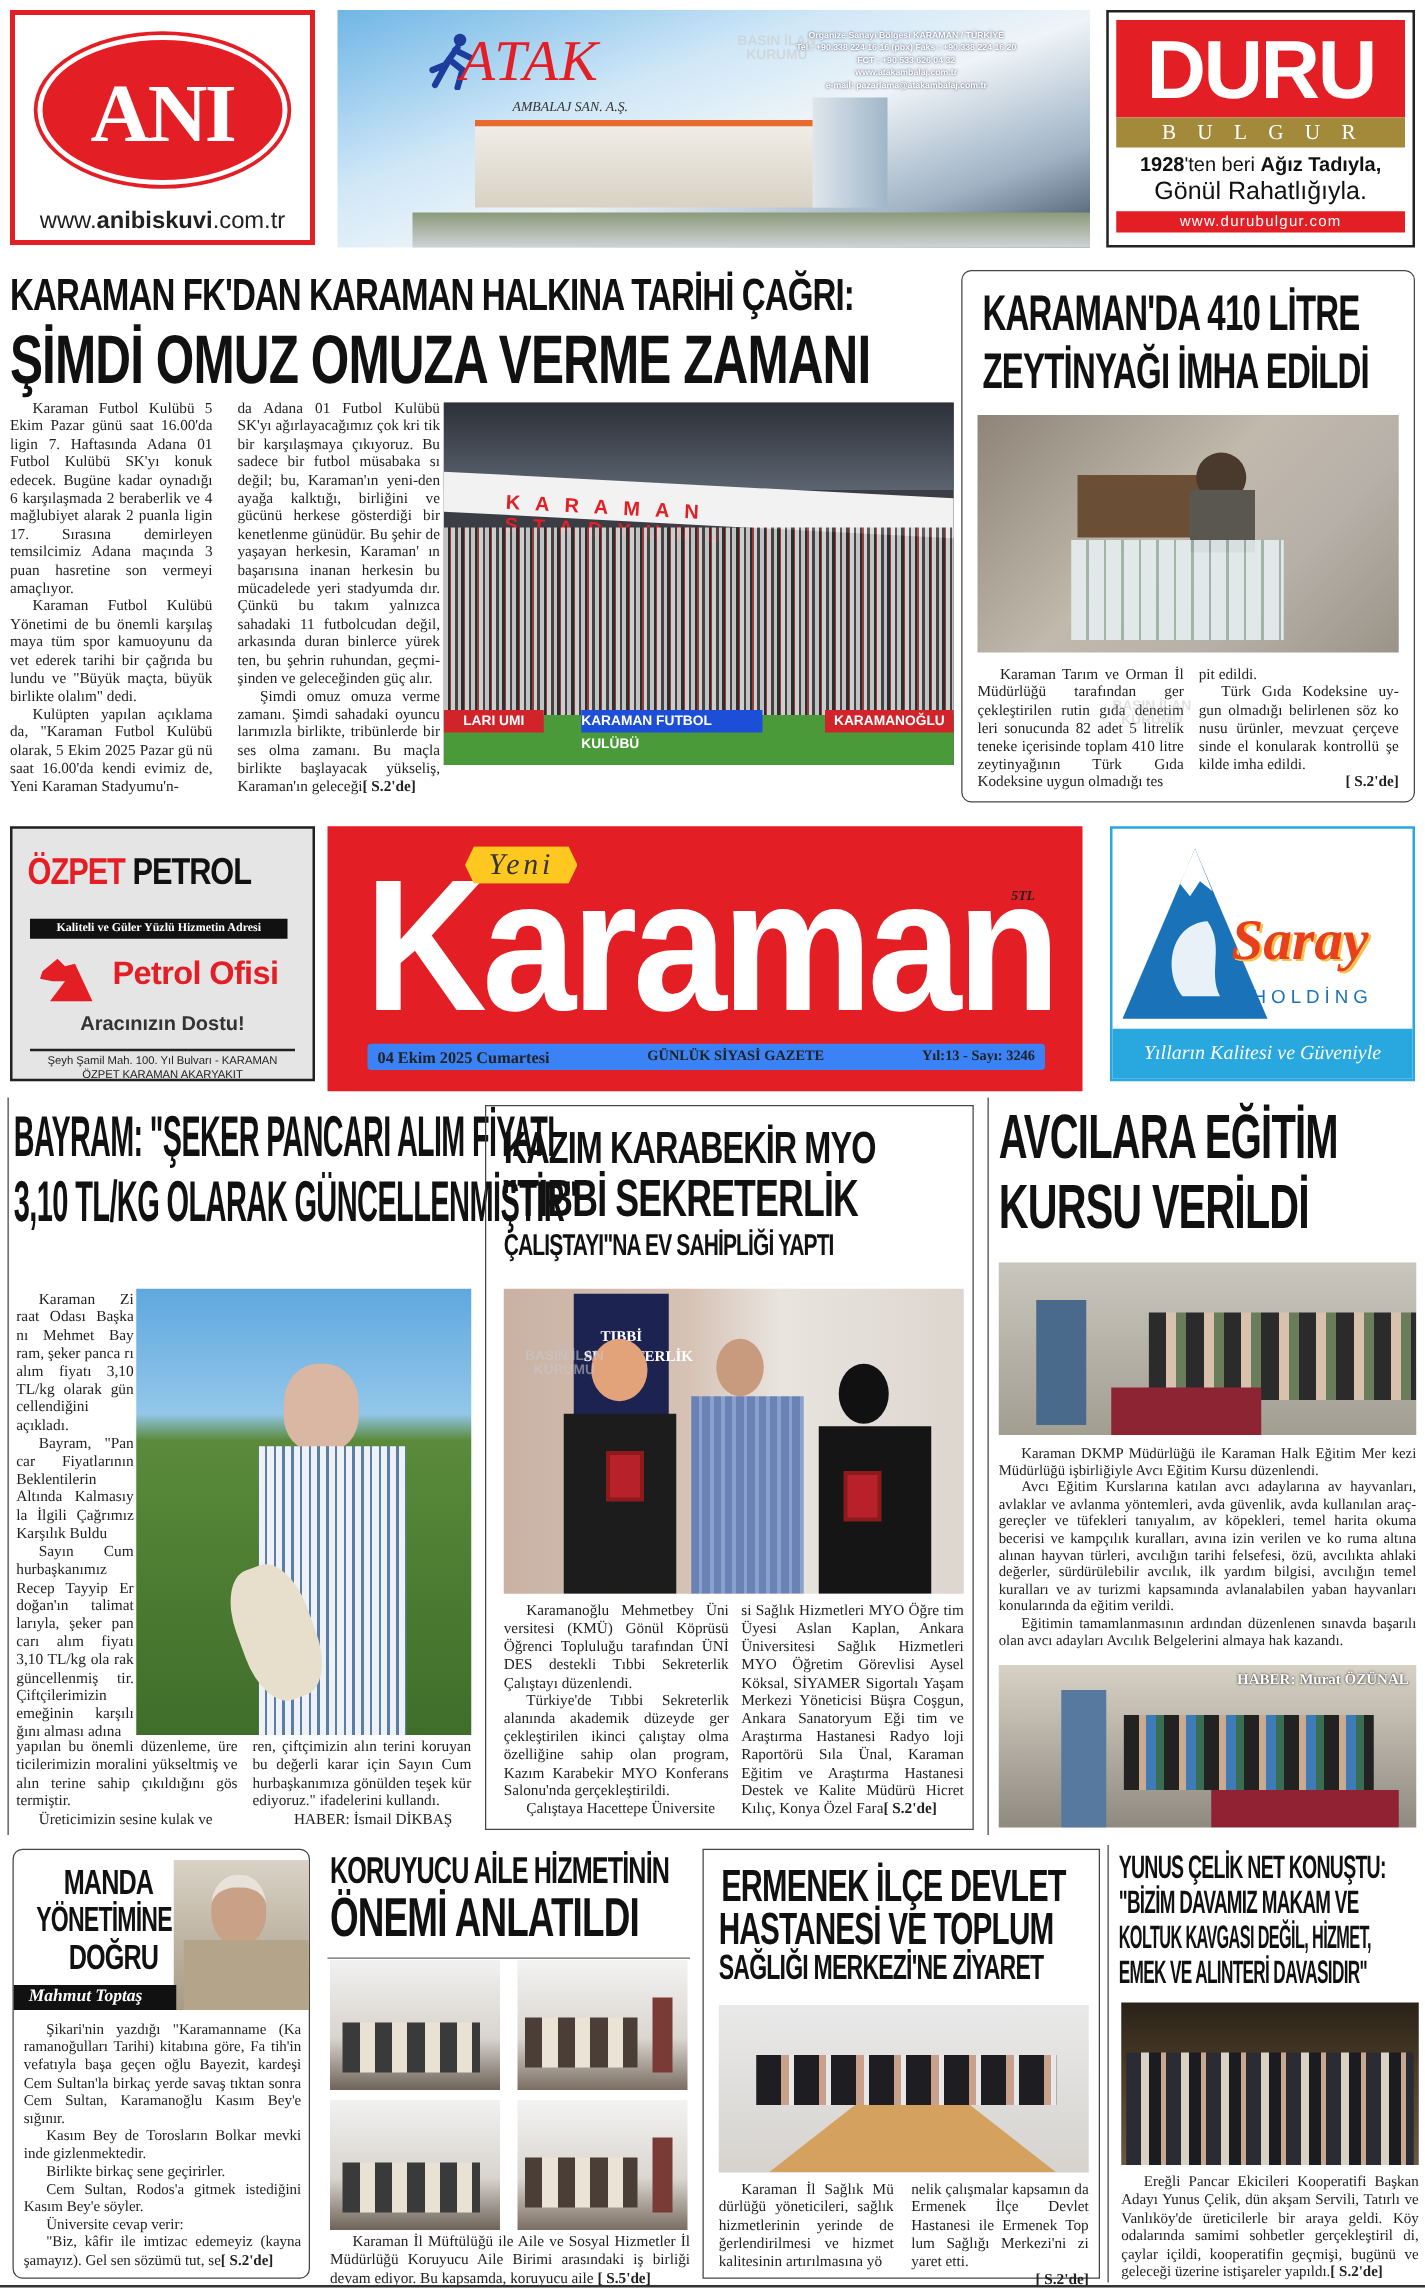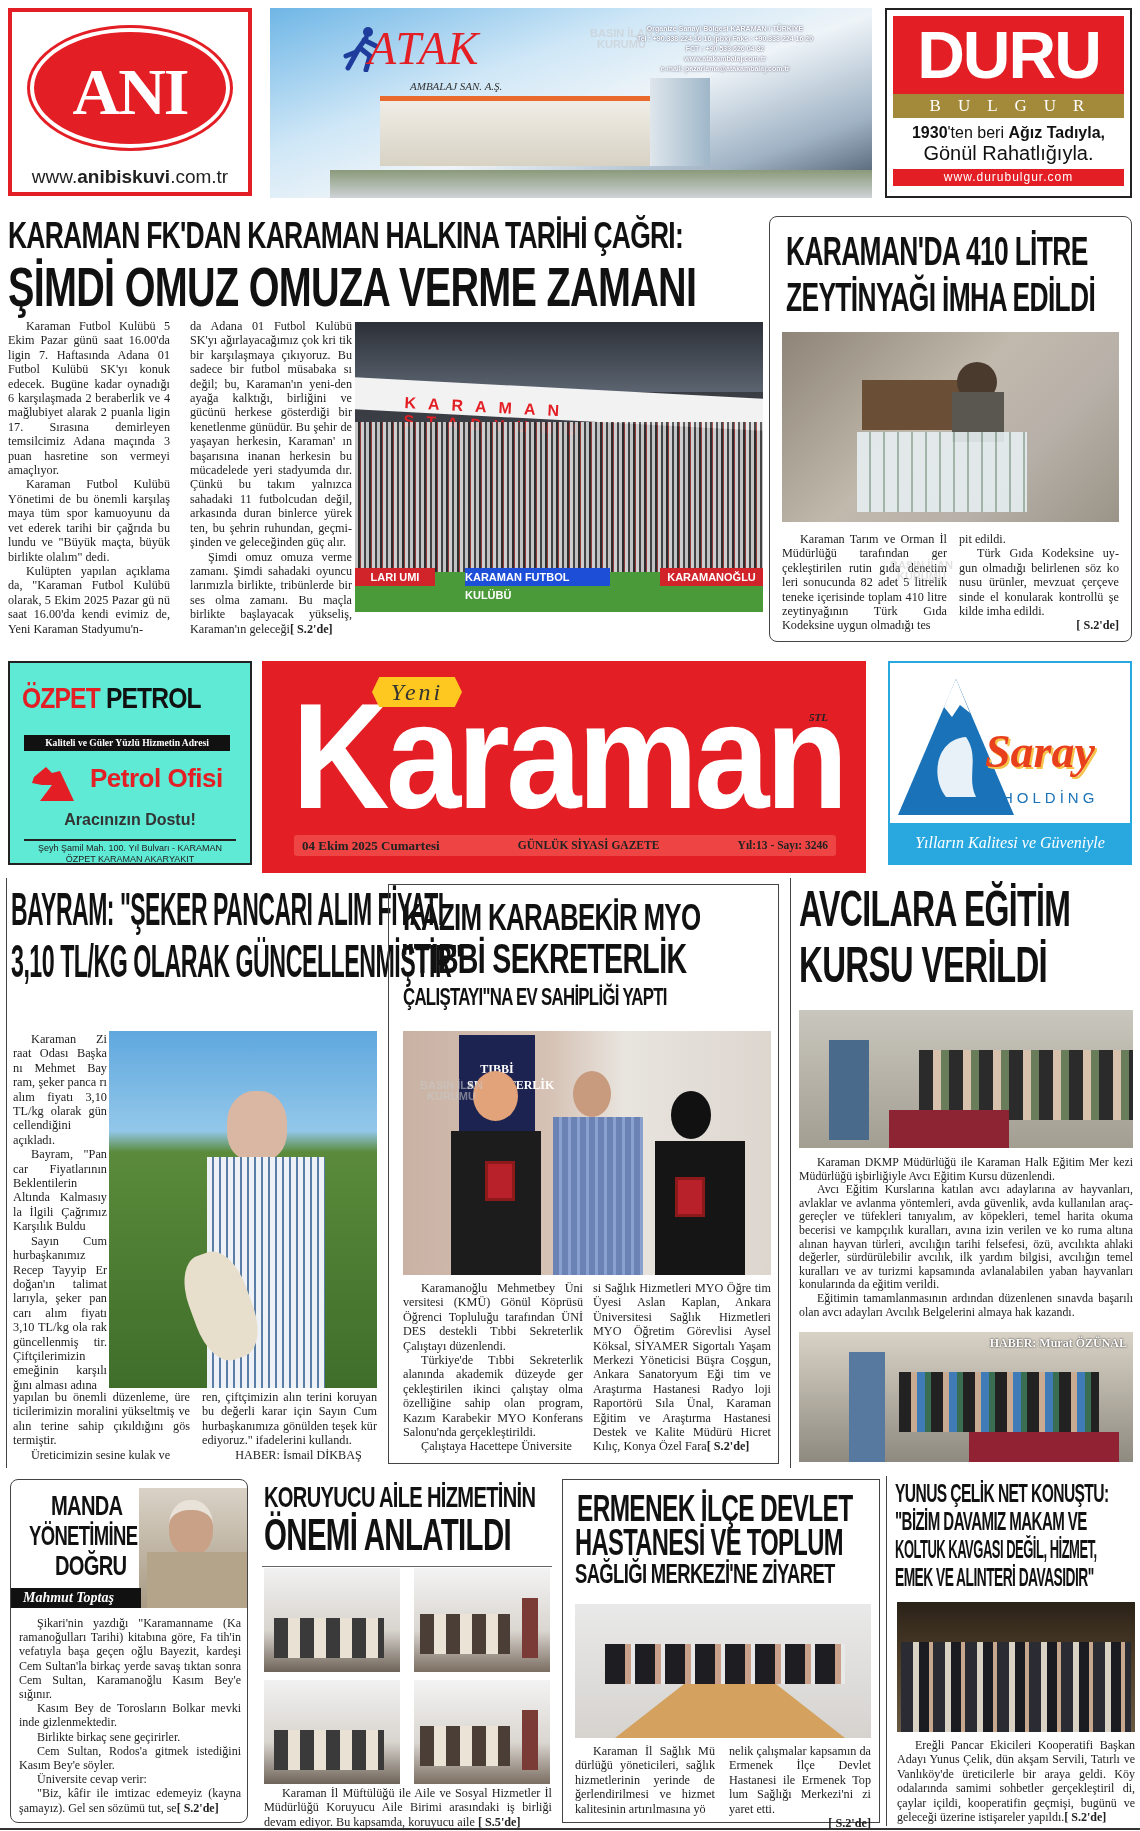--- a/index.html
+++ b/index.html
@@ -23,34 +23,34 @@
 #atak-building{position:absolute;left:110px;top:88px;width:300px;height:70px;background:linear-gradient(#f0ede6,#d8d2c4);border-top:5px solid #e86a2c}
 #atak-tower{position:absolute;left:380px;top:70px;width:60px;height:88px;background:linear-gradient(90deg,#dfe6ec,#9fb7c9)}
 #atak-ground{position:absolute;left:60px;right:0;bottom:0;height:28px;background:linear-gradient(#8a9a7a,#cfd3d6)}
 #ad-duru{left:885px;top:8px;width:247px;height:190px;border:2px solid #222;background:#fff;padding:6px}
 #duru-top{height:78px;background:#e31e24;color:#fff;font-family:"Liberation Sans",sans-serif;font-weight:bold;font-size:66px;text-align:center;line-height:78px;letter-spacing:-2px}
 #duru-bulgur{height:24px;background:#a38a3a;color:#fff;font-family:"Liberation Serif",serif;font-size:17px;letter-spacing:17px;text-align:center;line-height:24px;padding-left:14px}
 #duru-slogan1{font-family:"Liberation Sans",sans-serif;font-size:16px;text-align:center;margin-top:6px}
 #duru-slogan2{font-family:"Liberation Sans",sans-serif;font-size:20px;text-align:center}
 #duru-url{margin-top:4px;background:#e31e24;color:#fff;font-family:"Liberation Sans",sans-serif;font-size:12px;text-align:center;height:17px;line-height:17px;letter-spacing:1px}
 
-#ad-ozpet{left:8px;top:661px;width:244px;height:204px;border:2px solid #222;background:#5eead4}
+#ad-ozpet{left:8px;top:661px;width:244px;height:204px;border:2px solid #222;background:#e5e5e5}
 #ozpet-title{position:absolute;left:12px;top:18px;font-family:"Liberation Sans",sans-serif;font-weight:bold;font-size:30px;transform:scaleX(.82);transform-origin:left top;white-space:nowrap;letter-spacing:-1px}
 #ozpet-title .red{color:#e31e24}
 #ozpet-slogan{position:absolute;left:14px;top:72px;width:206px;height:16px;background:#111;color:#fff;font-family:"Liberation Serif",serif;font-weight:bold;font-size:9.6px;text-align:center;line-height:16px}
 #po-icon{position:absolute;left:20px;top:100px;width:46px;height:40px}
 #po-text{position:absolute;left:80px;top:100px;font-family:"Liberation Sans",sans-serif;font-weight:bold;font-size:26px;color:#e31e24;letter-spacing:-0.5px}
 #ozpet-dostu{position:absolute;left:0;right:0;top:148px;text-align:center;font-family:"Liberation Sans",sans-serif;font-weight:bold;font-size:16px;color:#333}
 #ozpet-line{position:absolute;left:14px;right:14px;top:176px;border-top:2px solid #222}
 #ozpet-addr{position:absolute;left:0;right:0;top:180px;text-align:center;font-family:"Liberation Sans",sans-serif;font-size:9px;line-height:11px;color:#222}
 #masthead{left:262px;top:661px;width:604px;height:212px;background:#e31e24}
 #mh-yeni{position:absolute;left:110px;top:16px;width:90px;height:30px;background:#ffc820;clip-path:polygon(8% 0,92% 0,100% 50%,92% 100%,8% 100%,0 50%);text-align:center;font-family:"Liberation Serif",serif;font-style:italic;font-size:24px;line-height:30px;letter-spacing:3px;color:#333}
 #mh-title{position:absolute;left:30px;top:20px;font-family:"Liberation Sans",sans-serif;font-weight:bold;font-size:150px;color:#fff;transform:scaleX(.9);transform-origin:left top;letter-spacing:-4px;line-height:150px}
 #mh-price{position:absolute;right:38px;top:50px;font-family:"Liberation Serif",serif;font-style:italic;font-weight:bold;font-size:11px;color:#222}
-#mh-bar{position:absolute;left:32px;right:30px;top:174px;height:21px;background:#ef4444;border-radius:3px;font-family:"Liberation Serif",serif;font-weight:bold;color:#222;font-size:11.5px;line-height:21px;padding:0 8px;display:flex;justify-content:space-between}
+#mh-bar{position:absolute;left:32px;right:30px;top:174px;height:21px;background:#3b82f6;border-radius:3px;font-family:"Liberation Serif",serif;font-weight:bold;color:#222;font-size:11.5px;line-height:21px;padding:0 8px;display:flex;justify-content:space-between}
 #mh-date{font-size:13px}
 #ad-saray{left:888px;top:661px;width:244px;height:204px;border:2px solid #29a8e0;background:#fff}
 #saray-mountain{position:absolute;left:6px;top:14px;width:120px;height:140px}
 #saray-logo{position:absolute;left:95px;top:62px;font-family:"Liberation Serif",serif;font-weight:bold;font-style:italic;font-size:46px;color:#e8401c;text-shadow:2px 2px 0 #f6c34a}
 #saray-holding{position:absolute;left:112px;top:126px;font-family:"Liberation Sans",sans-serif;font-size:15px;letter-spacing:4px;color:#1a73b8}
 #saray-slogan{position:absolute;left:0;right:0;bottom:0;height:40px;background:#29a8e0;color:#fff;font-family:"Liberation Serif",serif;font-style:italic;font-size:16px;text-align:center;line-height:40px}
 
 .wm{position:absolute;font-family:"Liberation Sans",sans-serif;font-weight:bold;font-size:11px;line-height:11px;color:rgba(200,200,200,.55);text-align:center;pointer-events:none}
 </style>
 </head>
@@ -78,21 +78,21 @@
     <div>Tel : +90.338 224 16 16 (pbx)  Faks : +90.338 224 16 20</div>
     <div>FCT : +90 533 626 04 32</div>
     <div>www.atakambalaj.com.tr</div>
     <div>e-mail: pazarlama@atakambalaj.com.tr</div>
   </div>
 </div>
 
 <div id="ad-duru" class="abs">
   <div id="duru-top">DURU</div>
   <div id="duru-bulgur">BULGUR</div>
-  <div id="duru-slogan1"><b>1930</b><span>'ten beri </span><b>Ağız Tadıyla,</b></div>
+  <div id="duru-slogan1"><b>1928</b><span>'ten beri </span><b>Ağız Tadıyla,</b></div>
   <div id="duru-slogan2">Gönül Rahatlığıyla.</div>
   <div id="duru-url">www.durubulgur.com</div>
 </div>
 
 <div class="abs" style="left:8px;top:215px;width:760px;height:430px">
   <div class="cond" style="position:absolute;left:0;top:0;font-size:36px;transform:scaleX(.735)">KARAMAN FK'DAN KARAMAN HALKINA TARİHİ ÇAĞRI:</div>
   <div class="cond" style="position:absolute;left:0;top:40px;font-size:55px;transform:scaleX(.72)">ŞİMDİ OMUZ OMUZA VERME ZAMANI</div>
   <div class="body-text" style="position:absolute;left:0;top:104px;width:162px">
     <p>Karaman Futbol Kulübü 5 Ekim Pazar günü saat 16.00'da ligin 7. Haftasında Adana 01 Futbol Kulübü SK'yı konuk edecek. Bugüne kadar oynadığı 6 karşılaşmada 2 beraberlik ve 4 mağlubiyet alarak 2 puanla ligin 17. Sırasına demirleyen temsilcimiz Adana maçında 3 puan hasretine son vermeyi amaçlıyor.</p>
     <p>Karaman Futbol Kulübü Yönetimi de bu önemli karşılaş maya tüm spor kamuoyunu da vet ederek tarihi bir çağrıda bu lundu ve "Büyük maçta, büyük birlikte olalım" dedi.</p>

